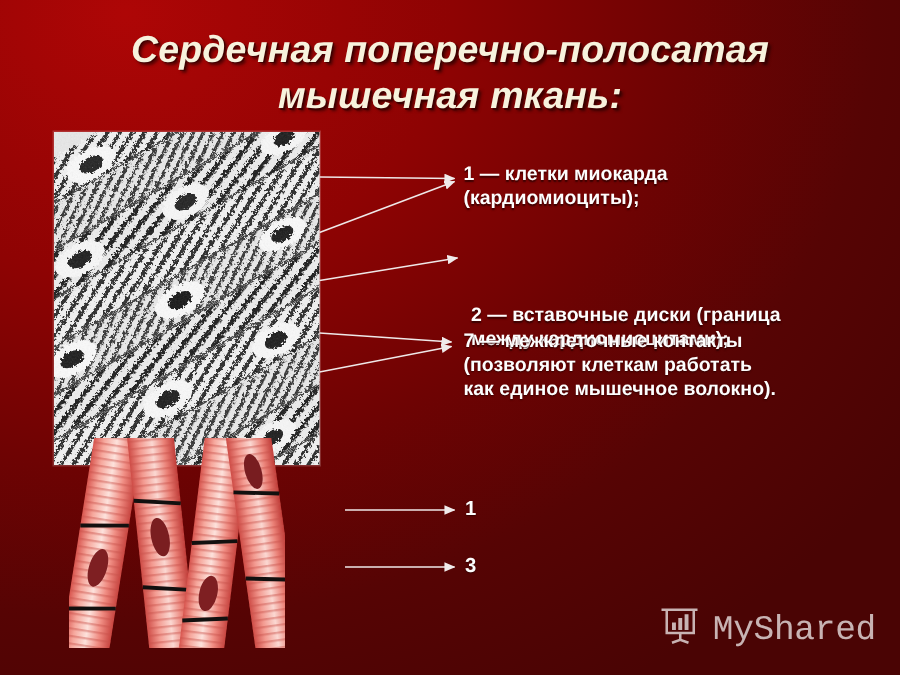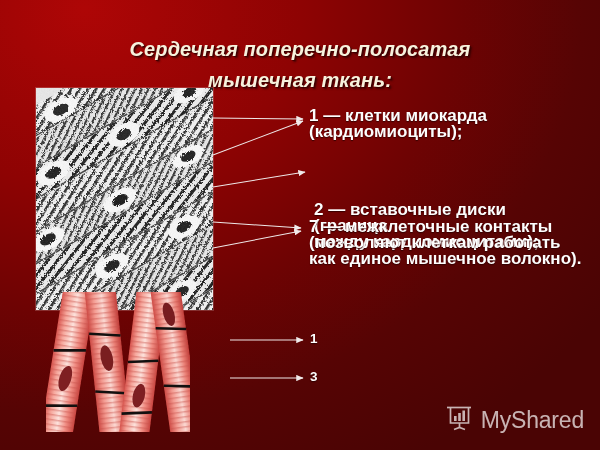--- a/index.html
+++ b/index.html
@@ -19,28 +19,27 @@
   }
 
   
   .title {
     position: absolute;
     left: 40px;
     top: 18px;
     width: 520px;
     text-align: center;
     color: #f7f2dd;
-    font-size: 20px;
+    font-size: 25px;
     font-style: italic;
     font-weight: bold;
     line-height: 31px;
     letter-spacing: 0.1px;
     text-shadow: 1px 1px 0 rgba(60,0,0,0.85), 2px 2px 2px rgba(0,0,0,0.5);
     white-space: pre-line;
-    margin-top: 16px;
   }
 
   
   .micrograph {
     position: absolute;
     left: 36px;
     top: 88px;
     width: 177px;
     height: 222px;
     overflow: hidden;
@@ -65,21 +64,21 @@
     position: absolute;
     left: 0; top: 0;
     width: 600px; height: 450px;
     pointer-events: none;
   }
 
   
   .callout {
     position: absolute;
     color: #fdfdfd;
-    font-size: 17px;
+    font-size: 13px;
     font-weight: bold;
     line-height: 16.2px;
     white-space: pre-line;
     text-shadow: 0 1px 1px rgba(40,0,0,0.8);
   }
   #callout-1 { left: 309px; top: 108px; width: 268px; }
   #callout-2 { left: 314px; top: 161px; width: 268px; margin-top: 41px; }
   #callout-3 { left: 309px; top: 219px; width: 276px; }
 
   .mini-label {
@@ -100,20 +99,21 @@
     display: flex;
     align-items: center;
     gap: 7px;
     opacity: 0.82;
   }
   .watermark .wm-text {
     color: #e4dada;
     font-size: 23px;
     font-weight: normal;
     letter-spacing: -0.2px;
+    font-family: Liberation Mono, monospace;
   }
   .watermark .wm-icon { display: block; }
 </style>
 </head>
 <body>
 
 <div class="slide">
 
   <div class="title">Сердечная поперечно-полосатая
 мышечная ткань:</div>

